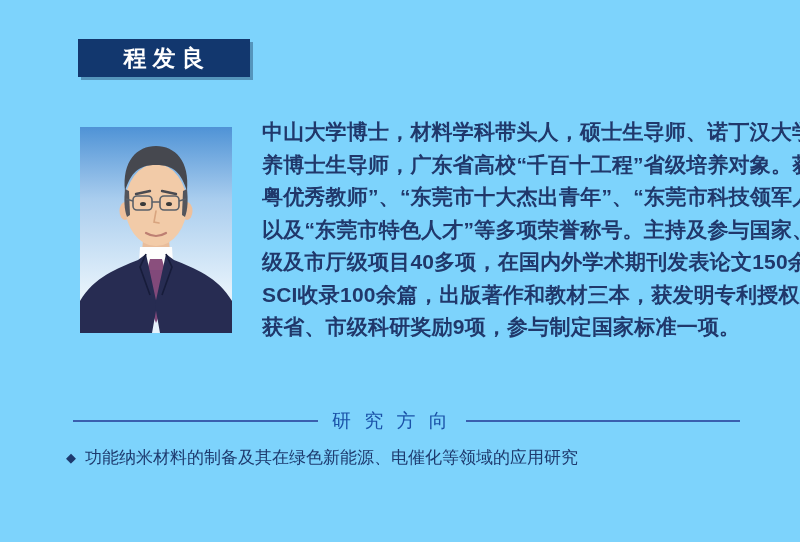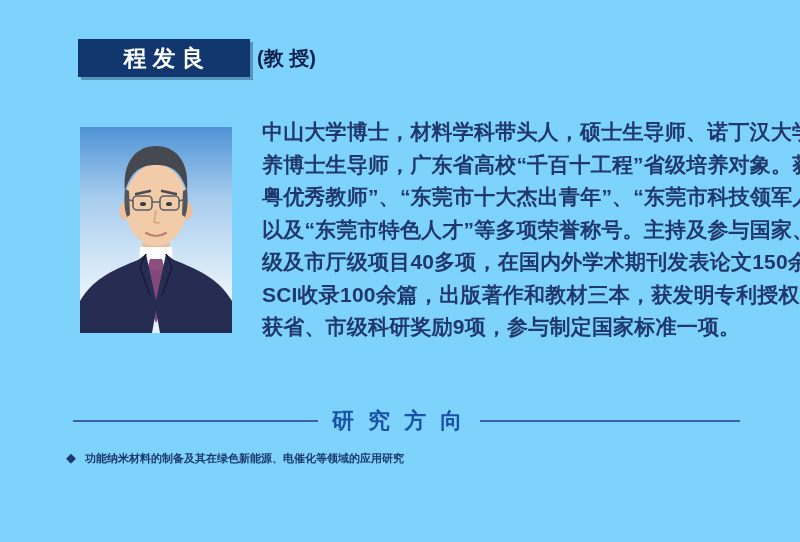--- a/index.html
+++ b/index.html
@@ -77,55 +77,54 @@
   }
   .section-header .rule {
     height: 2px;
     background: #3a5fae;
   }
   .section-header .rule-left { width: 245px; }
   .section-header .rule-right { flex: 1; }
   .section-header .section-title {
     margin: 0 14px;
     color: #1a52a8;
-    font-size: 22px;
-    font-weight: 700;
+    font-size: 19px;
+    font-weight: 400;
     letter-spacing: 4px;
     white-space: nowrap;
   }
 
   
   .research-item {
     position: absolute;
     left: 66px; top: 446px;
     display: flex;
     align-items: center;
     color: #1d3a6e;
   }
   .research-item .bullet {
     font-size: 13px;
     margin-right: 9px;
     line-height: 24px;
   }
   .research-item .item-text {
-    font-size: 11px;
-    font-weight: 700;
+    font-size: 17px;
+    font-weight: 400;
     line-height: 24px;
     white-space: nowrap;
   }
 </style>
 </head>
 <body>
 
 <div class="page">
 
   <div class="name-box">
     <span class="name">程发良</span>
   </div>
-  <div class="prof-title">(教 授)</div>
 
   <svg class="photo" viewBox="0 0 152 206" xmlns="http://www.w3.org/2000/svg" aria-hidden="true">
     <defs>
       <linearGradient id="bgGrad" x1="0" y1="0" x2="0" y2="1">
         <stop offset="0" stop-color="#4f93d6"></stop>
         <stop offset="0.35" stop-color="#a9cdee"></stop>
         <stop offset="0.8" stop-color="#e6f2fb"></stop>
       </linearGradient>
     </defs>
 

